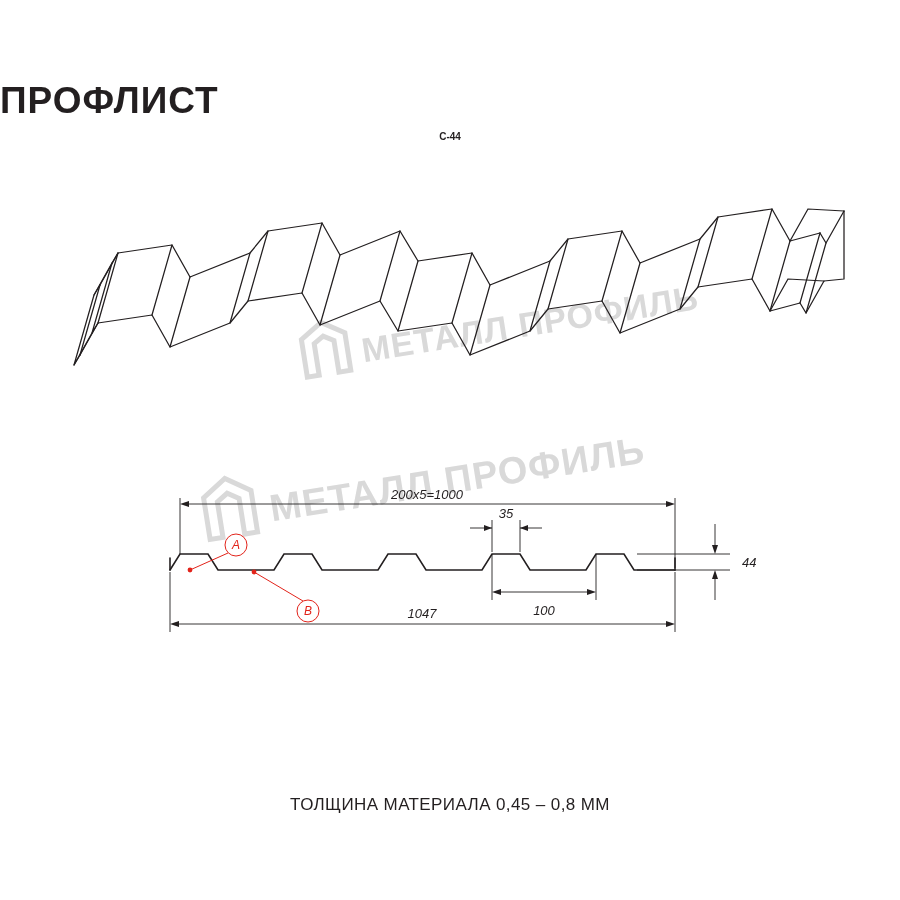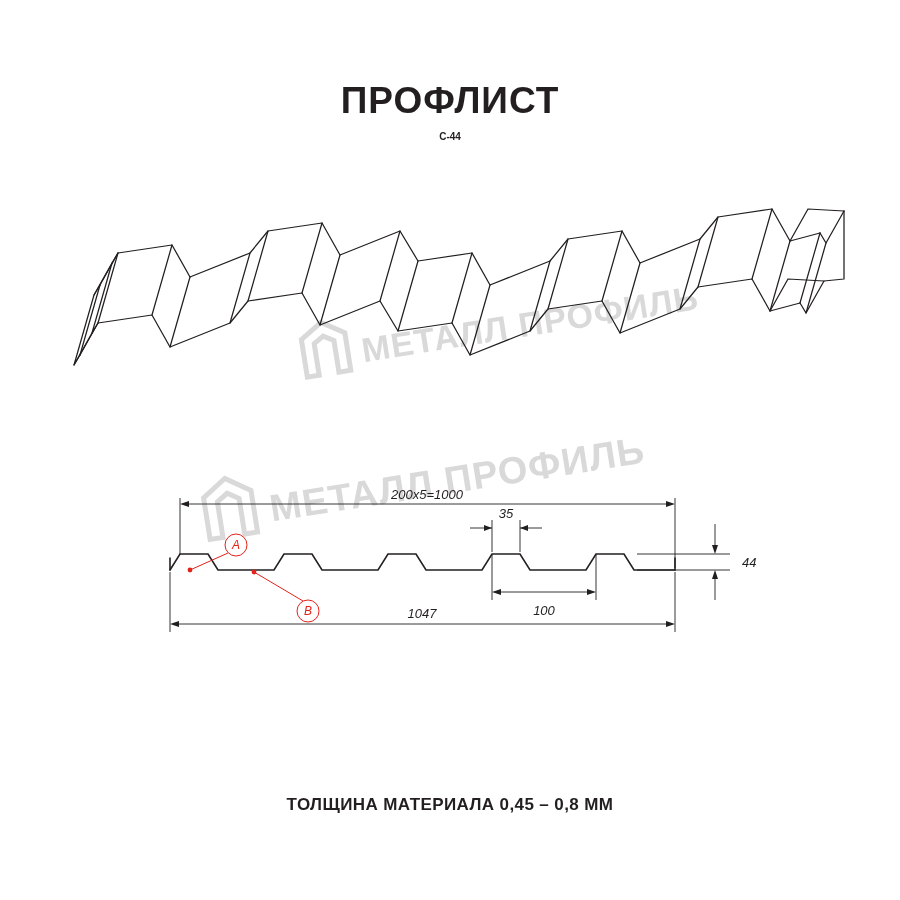--- a/index.html
+++ b/index.html
@@ -17,21 +17,21 @@
   }
   .page {
     position: absolute;
     inset: 0;
   }
   .title {
     position: absolute;
     top: 80px;
     left: 0;
     width: 900px;
-    text-align: center;
+    text-align: left;
     font-size: 37px;
     font-weight: bold;
     letter-spacing: 1px;
     color: #231f20;
   }
   .subtitle {
     position: absolute;
     top: 131px;
     left: 0;
     width: 900px;
@@ -40,21 +40,21 @@
     font-weight: bold;
     color: #231f20;
   }
   .footer {
     position: absolute;
     top: 795px;
     left: 0;
     width: 900px;
     text-align: center;
     font-size: 17px;
-    font-weight: bold;
+    font-weight: normal;
     letter-spacing: 0.4px;
     color: #231f20;
   }
   .iso {
     position: absolute;
     left: 60px;
     top: 215px;
     width: 790px;
     height: 190px;
   }

